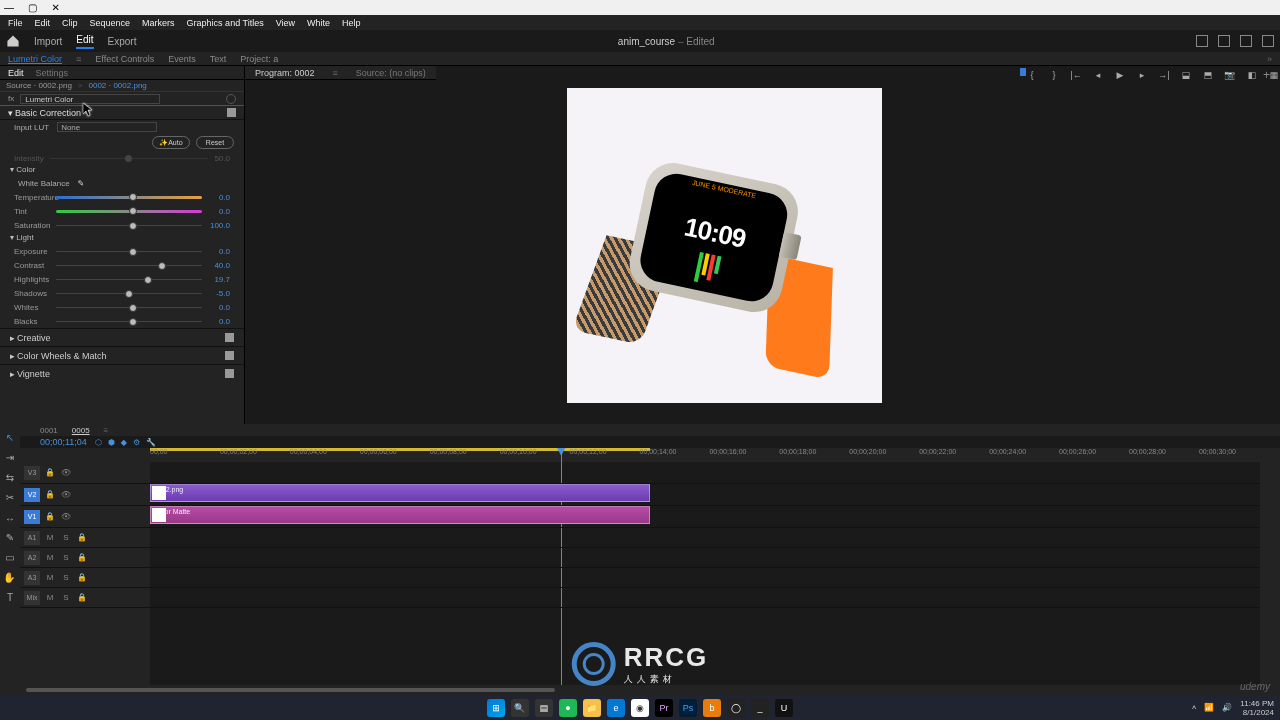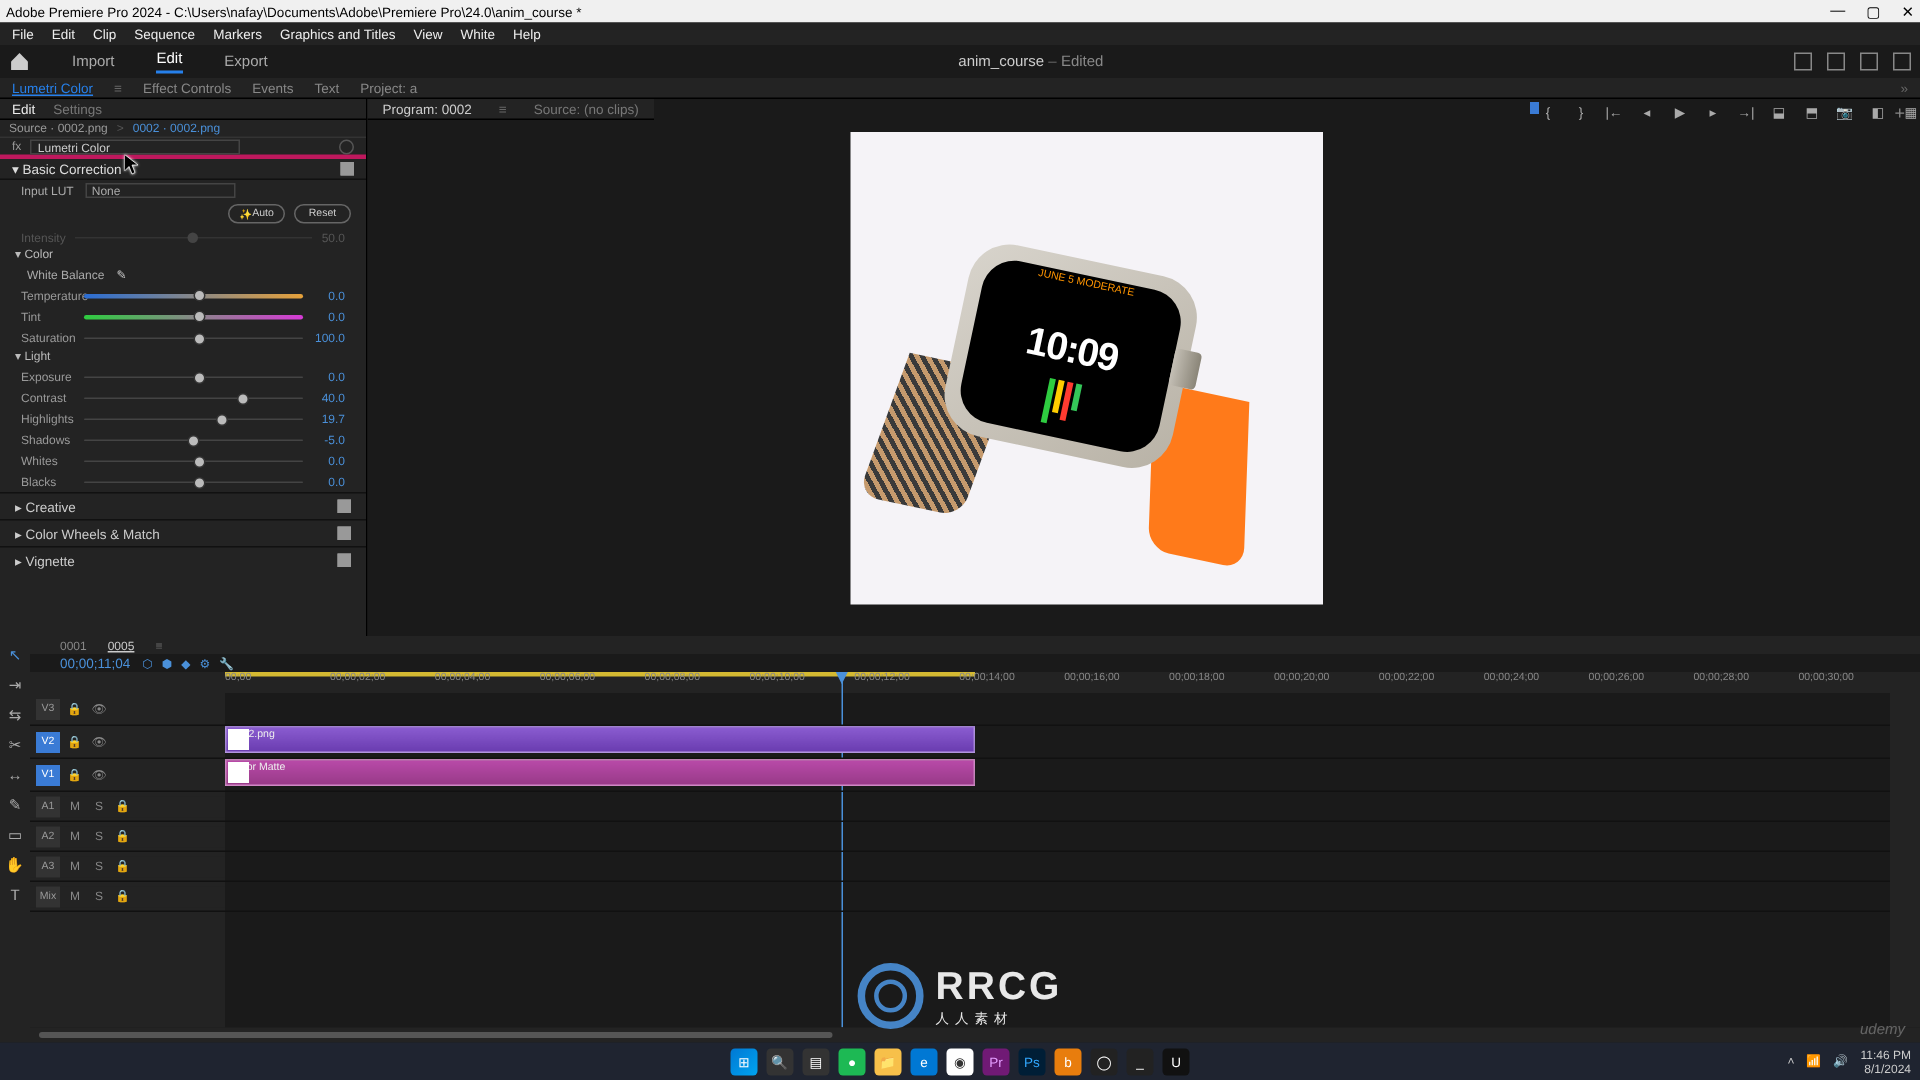--- a/index.html
+++ b/index.html
@@ -7,21 +7,21 @@
 
 
 .titlebar { height: 15px; background: #f0f0f0; color: #000; display: flex; align-items: center; font-size: 9px; padding: 0 4px; justify-content: space-between; }
 .titlebar .winbtns { display: flex; gap: 14px; font-size: 10px; }
 
 
 .menubar { height: 15px; background: #232323; display: flex; align-items: center; gap: 12px; padding: 0 8px; font-size: 9px; color: #eee; }
 
 
 .wsbar { height: 22px; background: #1a1a1a; display: flex; align-items: center; padding: 0 6px; }
-.wsbar .left { display: flex; gap: 28px; align-items: center; }
+.wsbar .left { display: flex; gap: 14px; align-items: center; }
 .wsbar .home { width: 14px; height: 14px; background: #ccc; clip-path: polygon(50% 10%, 90% 50%, 90% 90%, 10% 90%, 10% 50%); }
 .wsbar .tab { font-size: 10px; color: #aaa; }
 .wsbar .tab.active { color: #fff; border-bottom: 2px solid #2680eb; padding-bottom: 2px; }
 .wsbar .center { flex: 1; text-align: center; font-size: 10px; color: #ccc; }
 .wsbar .right { display: flex; gap: 10px; }
 .wsbar .ricon { width: 12px; height: 12px; border: 1px solid #888; }
 
 
 .panelrow { height: 14px; background: #232323; display: flex; align-items: center; gap: 14px; padding: 0 8px; font-size: 9px; border-bottom: 1px solid #000; }
 .panelrow .pt { color: #888; }
@@ -30,21 +30,21 @@
 
 .main { display: flex; height: 358px; }
 .lumetri { width: 245px; background: #232323; border-right: 1px solid #000; overflow: hidden; }
 .program { flex: 1; background: #1a1a1a; display: flex; flex-direction: row; }
 
 
 .lum-tabs { height: 14px; display: flex; gap: 12px; padding: 0 8px; align-items: center; border-bottom: 1px solid #000; font-size: 9px; }
 .lum-tabs .active { color: #eee; }
 .lum-source { height: 12px; padding: 1px 6px; font-size: 8px; color: #999; border-bottom: 1px solid #333; display: flex; gap: 6px; }
 .lum-source .link { color: #4a90d9; }
-.lum-fx { height: 14px; padding: 2px 8px; display: flex; justify-content: space-between; align-items: center; border-bottom: 3px solid #be185d; }
+.lum-fx { height: 14px; padding: 2px 8px; display: flex; justify-content: space-between; align-items: center; border-bottom: 1px solid #be185d; }
 .lum-fx .dd { width: 140px; height: 10px; border: 1px solid #444; font-size: 8px; padding: 0 4px; color: #ccc; }
 .lum-reset { width: 10px; height: 10px; border: 1px solid #555; border-radius: 50%; }
 
 .section-hdr { height: 14px; padding: 2px 8px; font-size: 9px; color: #ddd; display: flex; justify-content: space-between; align-items: center; border-bottom: 1px solid #111; }
 .section-hdr .chk { width: 9px; height: 9px; border: 1px solid #999; background: #999; }
 .lutrow { height: 14px; padding: 1px 14px; font-size: 8px; color: #aaa; display: flex; align-items: center; gap: 8px; }
 .lutrow .lutdd { width: 100px; height: 10px; border: 1px solid #444; padding: 0 3px; }
 .btnrow { height: 18px; display: flex; justify-content: flex-end; gap: 6px; padding: 2px 10px; }
 .btnrow .btn { width: 38px; height: 13px; border: 1px solid #666; border-radius: 7px; font-size: 7px; display: flex; align-items: center; justify-content: center; color: #ccc; }
 .intensity { height: 12px; padding: 0 14px; font-size: 8px; color: #555; display: flex; align-items: center; gap: 6px; }
@@ -148,21 +148,20 @@
 .watermark .txt-sm { font-size: 9px; letter-spacing: 4px; }
 .udemy { position: absolute; right: 10px; bottom: 28px; font-size: 10px; color: rgba(255,255,255,.3); font-style: italic; }
 
 .cursor { position: absolute; left: 83px; top: 103px; width: 10px; height: 14px; z-index: 999; }
 .cursor svg { filter: drop-shadow(0 0 1px #fff); }
 </style>
 </head>
 <body>
 
 <div class="titlebar">
-  <span>Adobe Premiere Pro 2024 - C:\Users\nafay\Documents\Adobe\Premiere Pro\24.0\anim_course *</span>
   <div class="winbtns">
     <span>—</span>
     <span>▢</span>
     <span>✕</span>
   </div>
 </div>
 
 <div class="menubar">
   <span>File</span>
   <span>Edit</span>
@@ -532,21 +531,21 @@
 <div class="udemy">udemy</div>
 
 <div class="taskbar">
   <span class="tb win">⊞</span>
   <span class="tb" style="background:#333">🔍</span>
   <span class="tb" style="background:#333">▤</span>
   <span class="tb" style="background:#1db954">●</span>
   <span class="tb" style="background:#f7c04a">📁</span>
   <span class="tb" style="background:#0078d4">e</span>
   <span class="tb" style="background:#fff;color:#333">◉</span>
-  <span class="tb" style="background:#701a75;color:#e49eff">Pr</span>
+  <span class="tb" style="background:#000000;color:#e49eff">Pr</span>
   <span class="tb" style="background:#001e36;color:#31a8ff">Ps</span>
   <span class="tb" style="background:#e87d0d">b</span>
   <span class="tb" style="background:#222">◯</span>
   <span class="tb" style="background:#222">_</span>
   <span class="tb" style="background:#111">U</span>
   <div class="tray">
     <span>˄</span>
     <span>📶</span>
     <span>🔊</span>
     <div style="text-align:right;line-height:9px">

